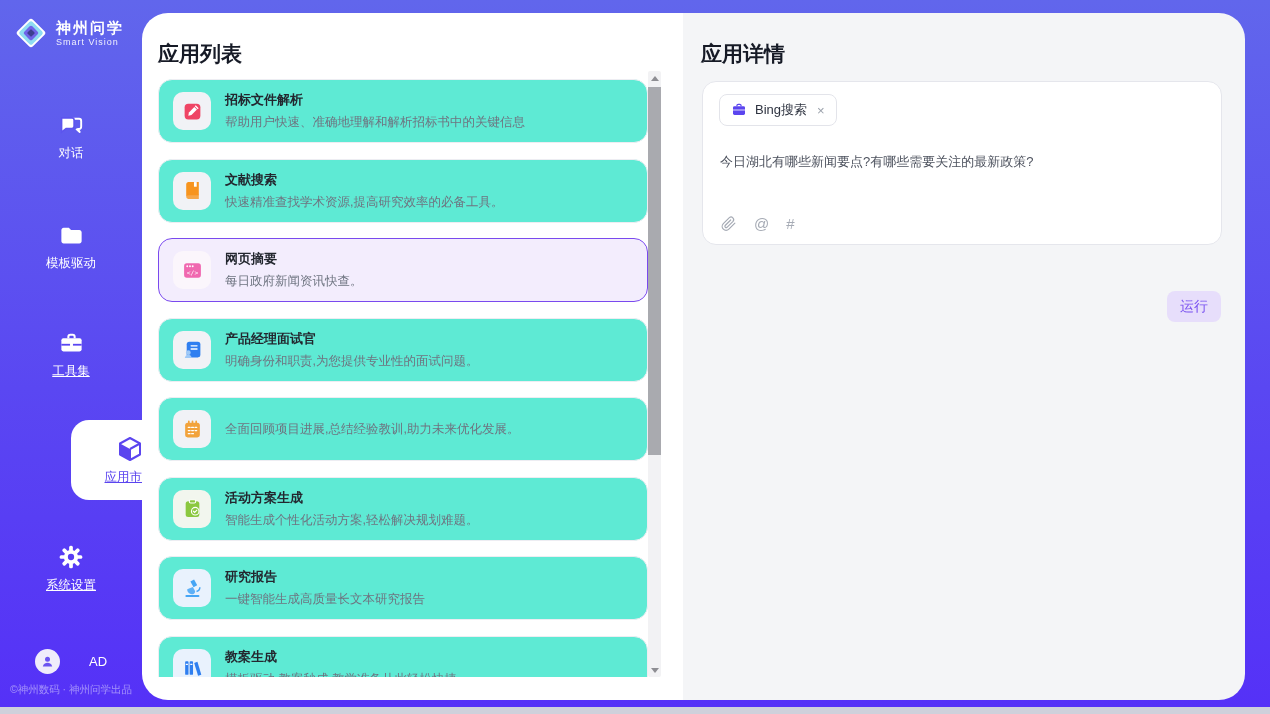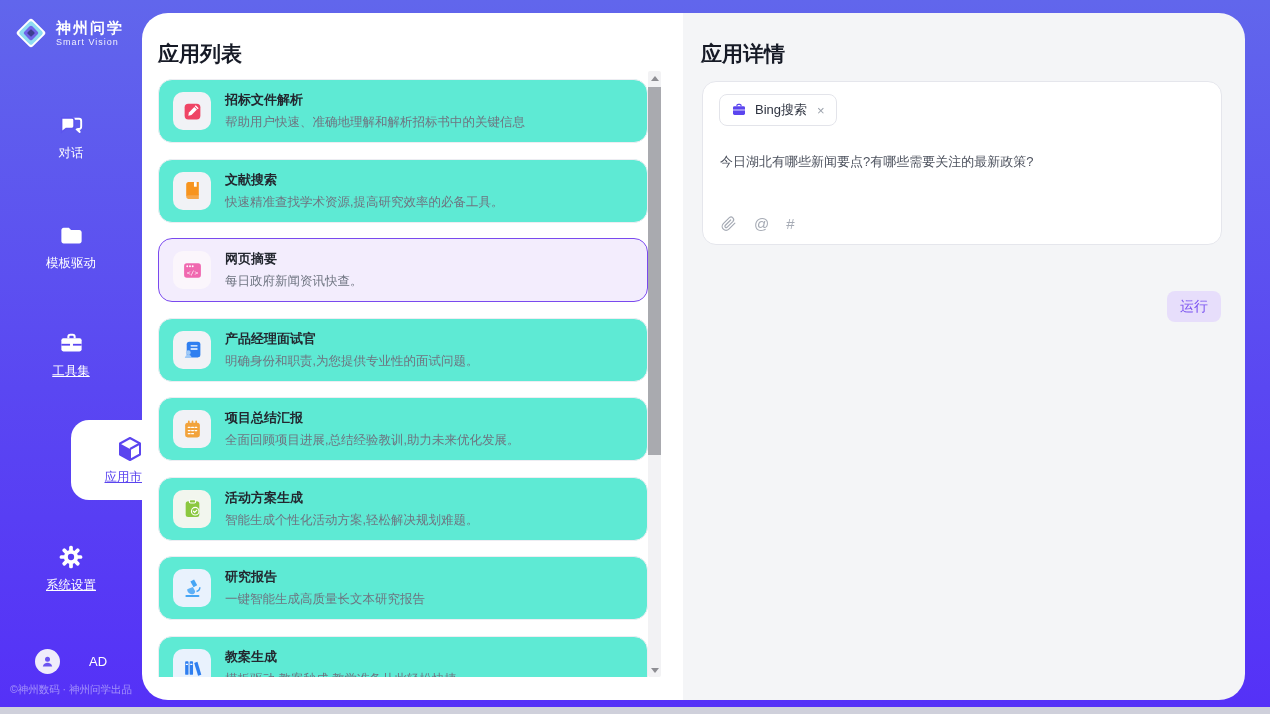--- a/index.html
+++ b/index.html
@@ -238,21 +238,20 @@
 
         <div class="card">
           <span class="tile" style="--tile-bg: #f1f2f6; --icon-color: #f2a33c;">
             <svg width="21" height="21" viewBox="0 0 20 20">
               <rect x="3" y="3.5" width="14" height="14" rx="2.4" fill="currentColor"></rect>
               <path d="M6 8h8M6 11h8M6 14h5" stroke="#fff" stroke-width="1.2" stroke-linecap="round" stroke-dasharray="1.7 1.5"></path>
               <path d="M6.5 2.2v2.6M10 2.2v2.6M13.5 2.2v2.6" stroke="currentColor" stroke-width="1.6" stroke-linecap="round"></path>
             </svg>
           </span>
           <div class="card-text">
-            <span class="card-title">项目总结汇报</span>
             <span class="card-desc">全面回顾项目进展,总结经验教训,助力未来优化发展。</span>
           </div>
         </div>
 
         <div class="card">
           <span class="tile" style="--tile-bg: #f2f6ee; --icon-color: #8bc83f;">
             <svg width="21" height="21" viewBox="0 0 20 20">
               <rect x="3.5" y="3" width="13" height="15" rx="2.4" fill="currentColor"></rect>
               <rect x="7" y="1.6" width="6" height="3.2" rx="1.2" fill="currentColor" stroke="#fff" stroke-width="1"></rect>
               <circle cx="12.6" cy="12.6" r="3.6" fill="currentColor" stroke="#fff" stroke-width="1.1"></circle>

